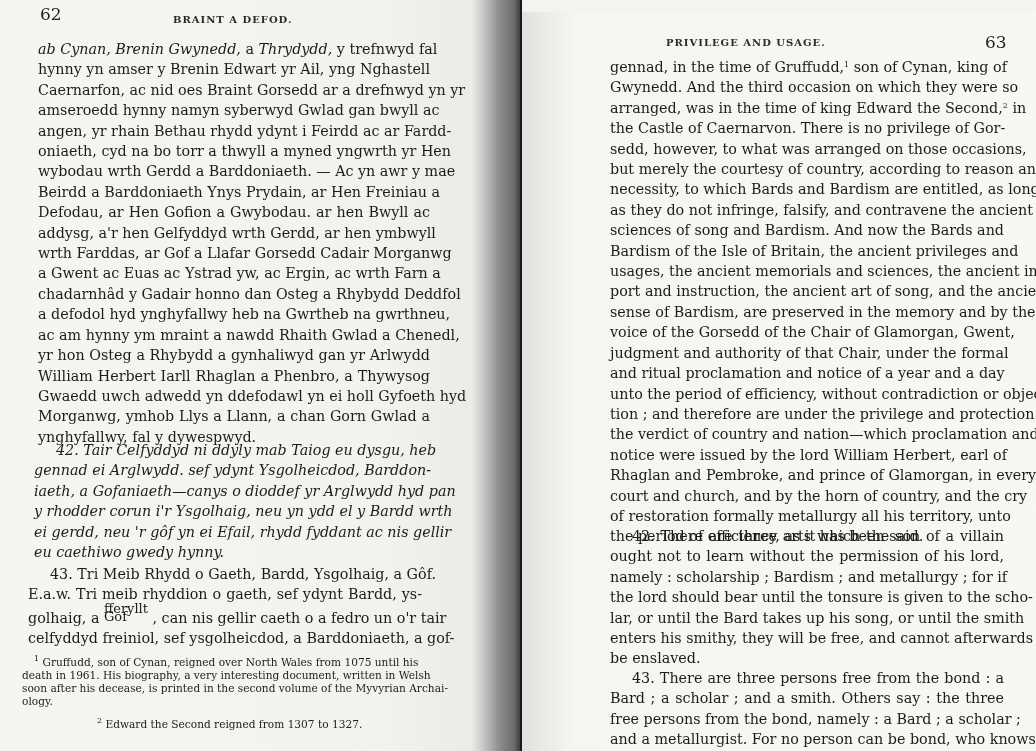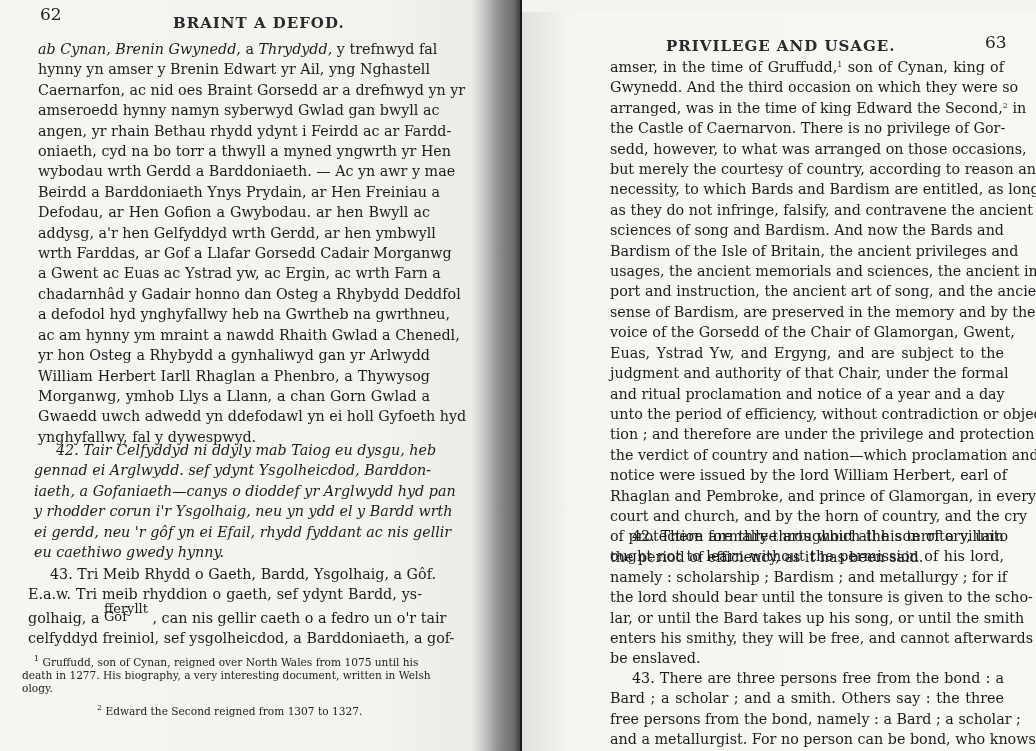--- a/index.html
+++ b/index.html
@@ -17,21 +17,21 @@
     .gutter {
       position: absolute; left: 470px; top: 0; width: 52px; height: 751px;
       background: linear-gradient(to right, #f0efec 0%, #c9c9c9 25%, #8f8f8f 55%, #6b6b6b 85%, #3a3a3a 97%, #111 100%);
     }
     .gutter-line { position: absolute; left: 520px; top: 0; width: 2px; height: 751px; background: #1a1a1a; }
     .page-right {
       position: absolute; left: 522px; top: 12px; width: 514px; height: 751px;
       background: linear-gradient(to right, #e2e1de 0%, #f6f5f2 10%, #f8f7f4 100%);
     }
 
-    .running-head { position: absolute; font-size: 15px; letter-spacing: 1px; font-weight: bold; color: #2a2a2a; }
+    .running-head { position: absolute; font-size: 10px; letter-spacing: 1px; font-weight: bold; color: #2a2a2a; }
     .page-num { position: absolute; font-size: 17px; color: #222; }
 
     .text-block {
       position: absolute; font-size: 14.3px; line-height: 20.4px; text-align: justify;
       color: #1c1c1c;
     }
     .text-block .line { display: block; white-space: nowrap; text-align-last: justify; text-align: justify; }
     .text-block .line.last { text-align-last: left; }
     .indent { padding-left: 22px; }
     .it { font-style: italic; }
@@ -62,22 +62,22 @@
       <span class="line">Beirdd a Barddoniaeth Ynys Prydain, ar Hen Freiniau a</span>
       <span class="line">Defodau, ar Hen Gofion a Gwybodau. ar hen Bwyll ac</span>
       <span class="line">addysg, a'r hen Gelfyddyd wrth Gerdd, ar hen ymbwyll</span>
       <span class="line">wrth Farddas, ar Gof a Llafar Gorsedd Cadair Morganwg</span>
       <span class="line">a Gwent ac Euas ac Ystrad yw, ac Ergin, ac wrth Farn a</span>
       <span class="line">chadarnhâd y Gadair honno dan Osteg a Rhybydd Deddfol</span>
       <span class="line">a defodol hyd ynghyfallwy heb na Gwrtheb na gwrthneu,</span>
       <span class="line">ac am hynny ym mraint a nawdd Rhaith Gwlad a Chenedl,</span>
       <span class="line">yr hon Osteg a Rhybydd a gynhaliwyd gan yr Arlwydd</span>
       <span class="line">William Herbert Iarll Rhaglan a Phenbro, a Thywysog</span>
+      <span class="line">Gwaedd uwch adwedd yn ddefodawl yn ei holl Gyfoeth hyd</span>
       <span class="line">Morganwg, ymhob Llys a Llann, a chan Gorn Gwlad a</span>
-      <span class="line">Gwaedd uwch adwedd yn ddefodawl yn ei holl Gyfoeth hyd</span>
       <span class="line last">ynghyfallwy, fal y dywespwyd.</span>
     </div>
 
     <div class="text-block" style="left:34px; top:440px; width:392px;font-style:italic;">
       <span class="line indent">42.  Tair Celfyddyd ni ddyly mab Taiog eu dysgu, heb</span>
       <span class="line">gennad ei Arglwydd. sef ydynt Ysgolheicdod, Barddon-</span>
       <span class="line">iaeth, a Gofaniaeth—canys o dioddef yr Arglwydd hyd pan</span>
       <span class="line">y rhodder corun i'r Ysgolhaig, neu yn ydd el y Bardd wrth</span>
       <span class="line">ei gerdd, neu 'r gôf yn ei Efail, rhydd fyddant ac nis gellir</span>
       <span class="line last">eu caethiwo gwedy hynny.</span>
@@ -85,58 +85,58 @@
 
     <div class="text-block" style="left:28px; top:564px; width:394px;">
       <span class="line indent">43.  Tri Meib Rhydd o Gaeth, Bardd, Ysgolhaig, a Gôf.</span>
       <span class="line">E.a.w. Tri meib rhyddion o gaeth, sef ydynt Bardd, ys-</span>
       <span class="line"><span>golhaig, a </span><span class="stack"><span>fferyllt</span><br><span>Gof</span></span><span> , can nis gellir caeth o a fedro un o'r tair</span></span>
       <span class="line last">celfyddyd freiniol, sef ysgolheicdod, a Barddoniaeth, a gof-</span>
     </div>
 
     <div class="footnotes" style="left:22px; top:656px; width:392px;">
       <span class="line" style="padding-left:12px;"><sup class="fn">1</sup> <span>Gruffudd, son of Cynan, reigned over North Wales from 1075 until his</span></span>
-      <span class="line">death in 1277.  His biography, a very interesting document, written in Welsh</span>
+      <span class="line">death in 1961.  His biography, a very interesting document, written in Welsh</span>
+      <span class="line">soon after his decease, is printed in the second volume of the Myvyrian Archai-</span>
       <span class="line last">ology.</span>
       <span class="line last" style="padding-left:75px; margin-top:10px;"><sup class="fn">2</sup> <span>Edward the Second reigned from 1307 to 1327.</span></span>
     </div>
   </div>
 
   <div class="gutter"></div>
   <div class="gutter-line"></div>
 
   <div class="page-right">
     <span class="running-head" style="left:144px; top:25px;">PRIVILEGE AND USAGE.</span>
     <span class="page-num" style="left:463px; top:20px;">63</span>
 
     <div class="text-block" style="left:88px; top:45px; width:394px;">
-      <span class="line"><span>amser, in the time of Gruffudd,</span><sup class="fn">1</sup><span> son of Cynan, king of</span></span>
+      <span class="line"><span>gennad, in the time of Gruffudd,</span><sup class="fn">1</sup><span> son of Cynan, king of</span></span>
       <span class="line">Gwynedd.  And the third occasion on which they were so</span>
       <span class="line"><span>arranged, was in the time of king Edward the Second,</span><sup class="fn">2</sup><span> in</span></span>
       <span class="line">the Castle of Caernarvon.  There is no privilege of Gor-</span>
       <span class="line">sedd, however, to what was arranged on those occasions,</span>
       <span class="line">but merely the courtesy of country, according to reason and</span>
       <span class="line">necessity, to which Bards and Bardism are entitled, as long</span>
       <span class="line">as they do not infringe, falsify, and contravene the ancient</span>
       <span class="line">sciences of song and Bardism.  And now the Bards and</span>
       <span class="line">Bardism of the Isle of Britain, the ancient privileges and</span>
       <span class="line">usages, the ancient memorials and sciences, the ancient im-</span>
       <span class="line">port and instruction, the ancient art of song, and the ancient</span>
       <span class="line">sense of Bardism, are preserved in the memory and by the</span>
       <span class="line">voice of the Gorsedd of the Chair of Glamorgan, Gwent,</span>
-      <span class="line">Euas, Ystrad Yw, and Ergyng, and are subject to the</span>
       <span class="line">judgment and authority of that Chair, under the formal</span>
       <span class="line">and ritual proclamation and notice of a year and a day</span>
       <span class="line">unto the period of efficiency, without contradiction or objec-</span>
       <span class="line">tion ; and therefore are under the privilege and protection of</span>
       <span class="line">the verdict of country and nation—which proclamation and</span>
       <span class="line">notice were issued by the lord William Herbert, earl of</span>
       <span class="line">Rhaglan and Pembroke, and prince of Glamorgan, in every</span>
       <span class="line">court and church, and by the horn of country, and the cry</span>
-      <span class="line">of protection formally throughout all his territory, unto</span>
+      <span class="line">of restoration formally metallurgy all his territory, unto</span>
       <span class="line last">the period of efficiency, as it has been said.</span>
     </div>
 
     <div class="text-block" style="left:88px; top:514px; width:394px;">
       <span class="line indent">42.  There are three arts which the son of a villain</span>
       <span class="line">ought not to learn without the permission of his lord,</span>
       <span class="line">namely : scholarship ; Bardism ; and metallurgy ; for if</span>
       <span class="line">the lord should bear until the tonsure is given to the scho-</span>
       <span class="line">lar, or until the Bard takes up his song, or until the smith</span>
       <span class="line">enters his smithy, they will be free, and cannot afterwards</span>

